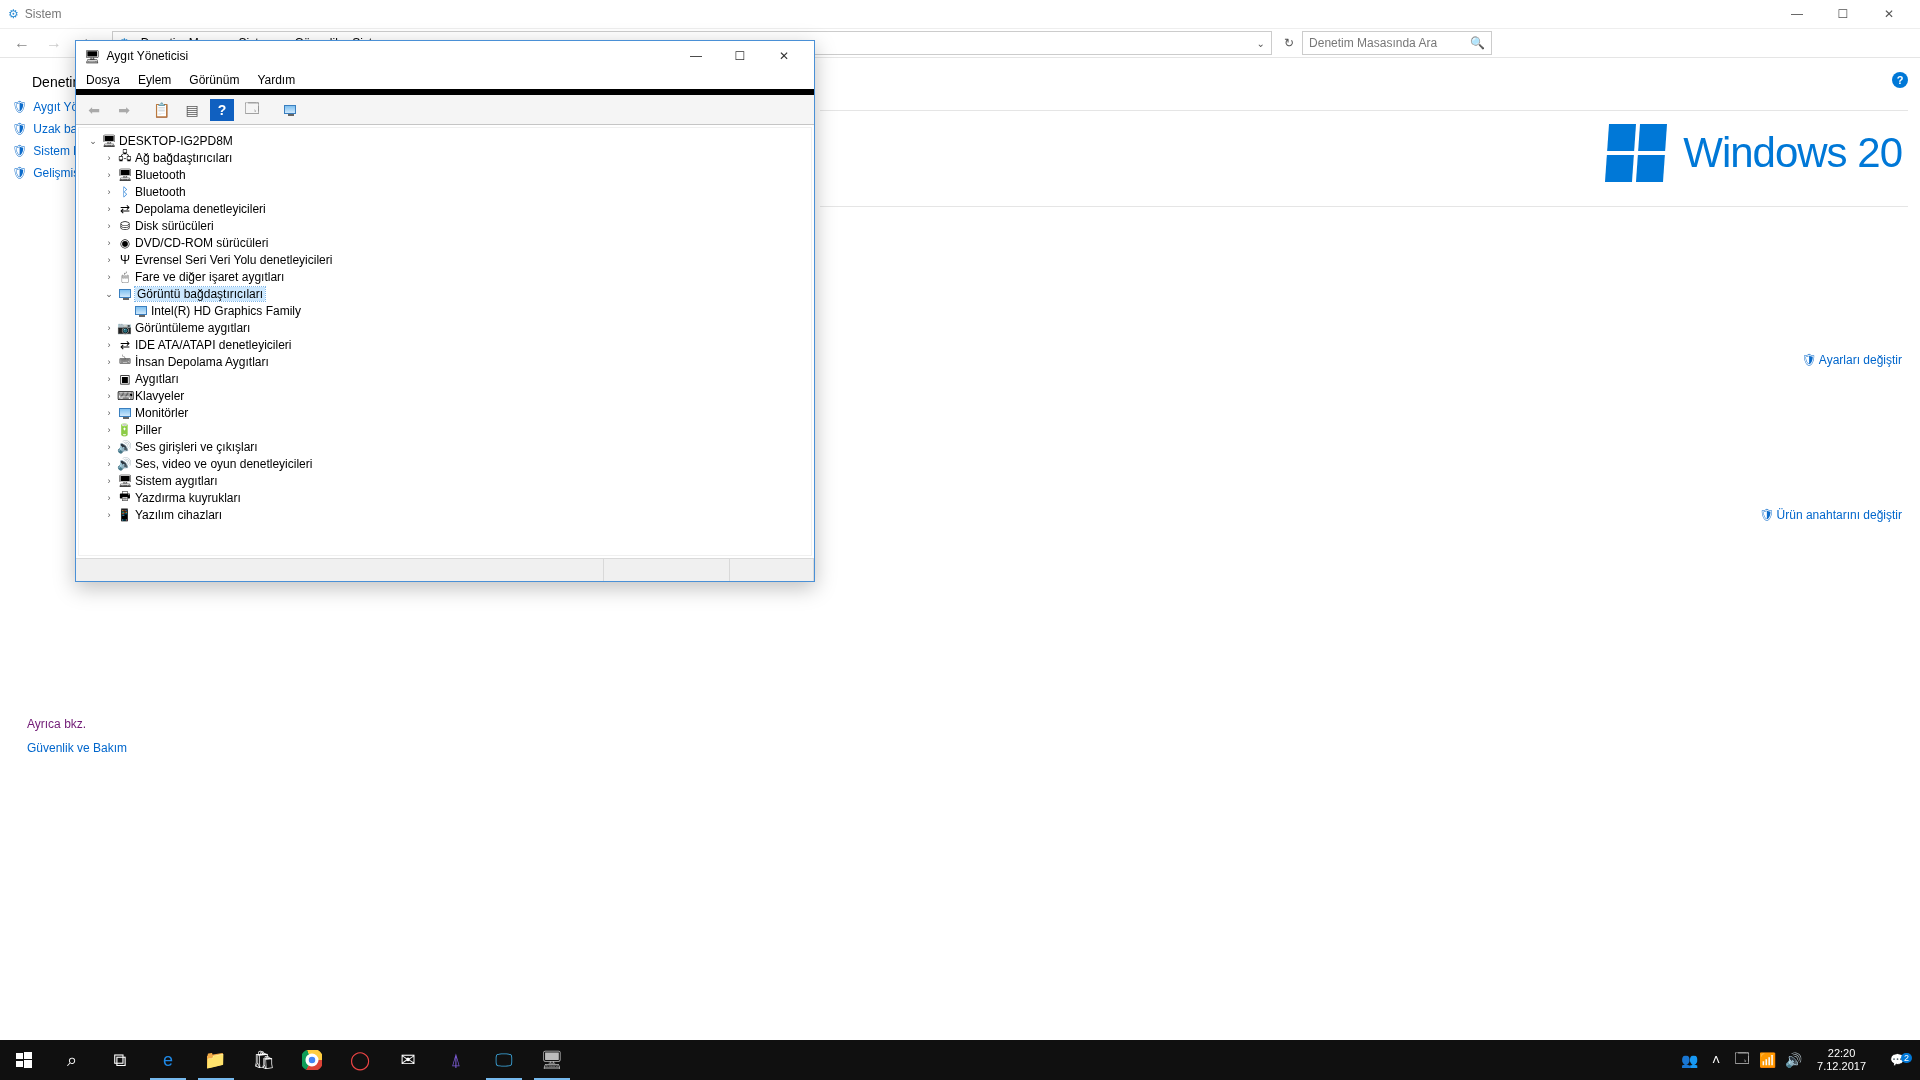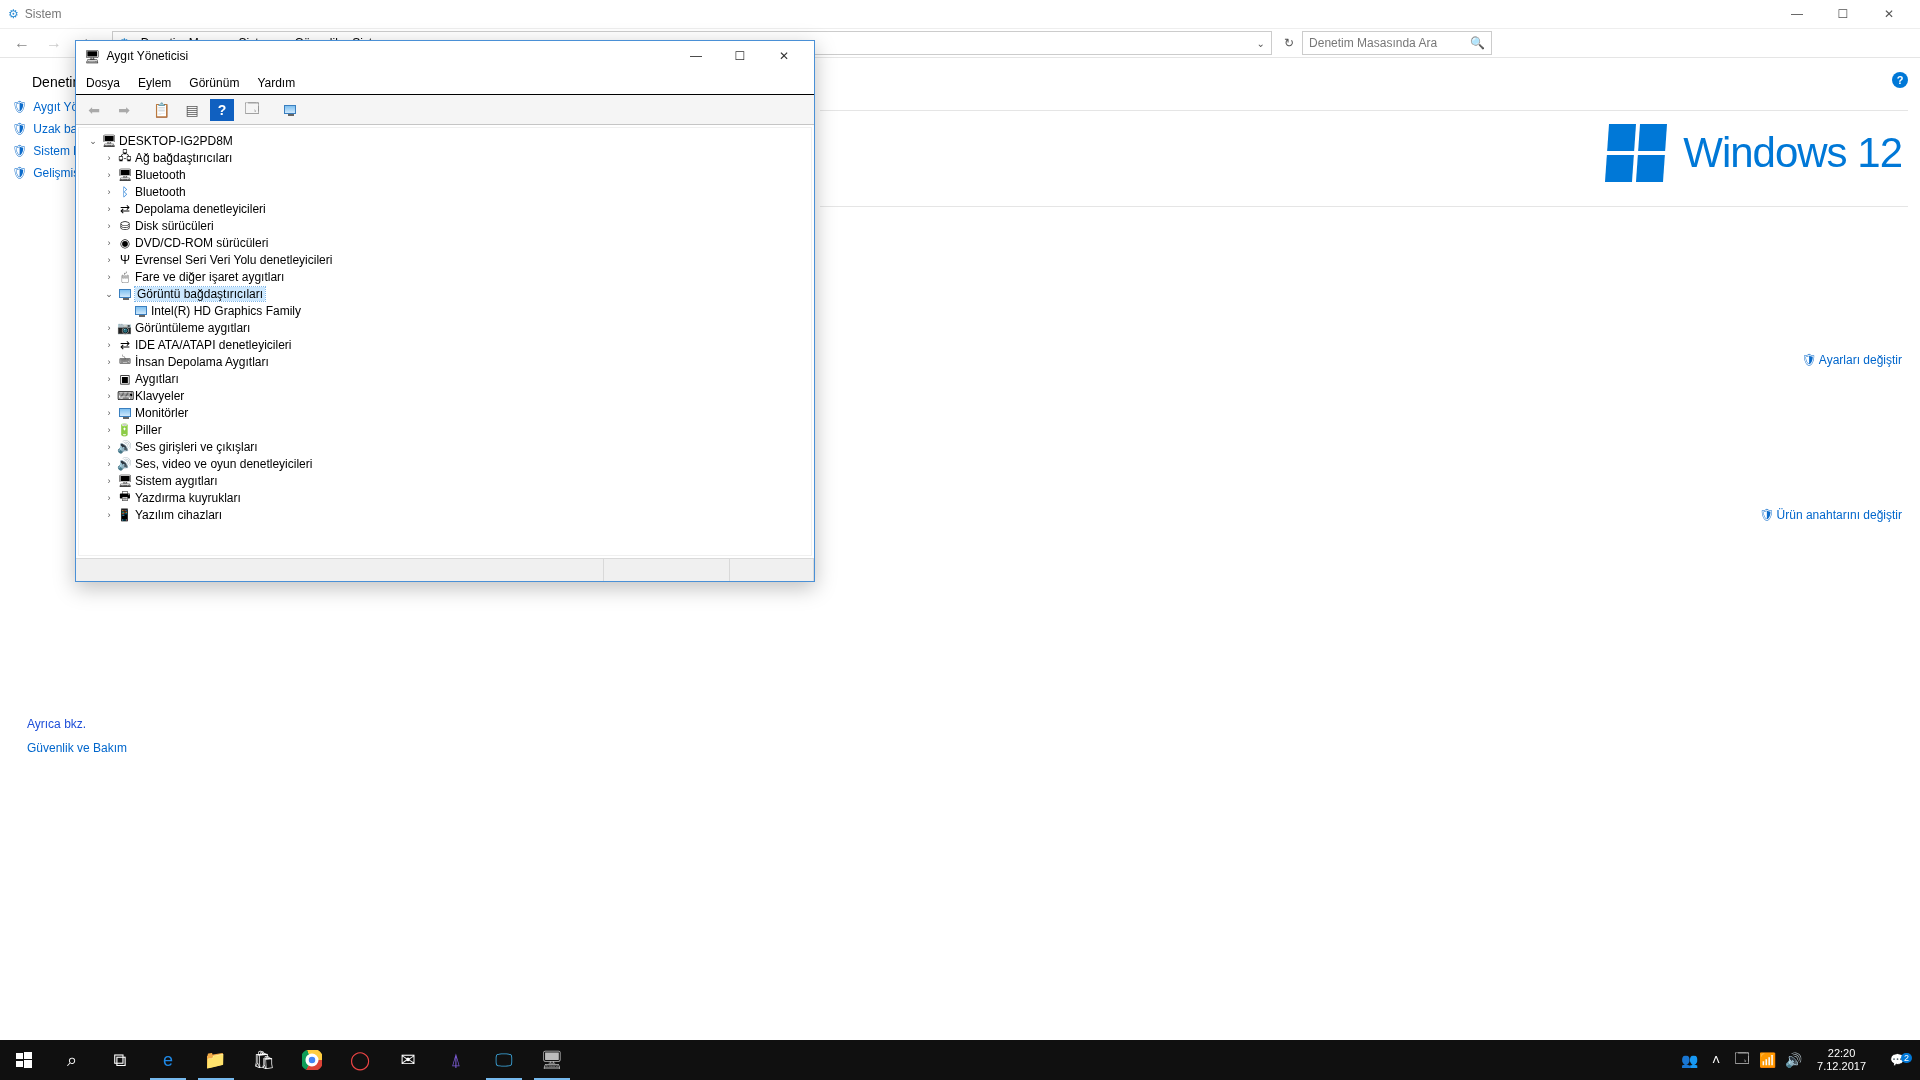--- a/index.html
+++ b/index.html
@@ -25,31 +25,31 @@
 .logo-area { position:absolute; right:18px; top:124px; display:flex; align-items:center; gap:18px; }
 .win-logo-tiles { width:58px; height:58px; display:grid; grid-template-columns:1fr 1fr; grid-template-rows:1fr 1fr; gap:4px; transform:skewX(-4deg); }
 .win-logo-tiles div { background:#0078d7; }
 .win-logo-text { font-size:42px; font-weight:300; color:#0078d7; letter-spacing:-1px; }
 
 .change-link { position:absolute; right:18px; color:#0066cc; display:flex; align-items:center; gap:2px; font-size:12px; }
 .change-link.l1 { top:353px; }
 .change-link.l2 { top:508px; }
 
 .also-see { position:absolute; left:27px; bottom:325px; }
-.also-see .hdr { color:#1d4ed8; margin-bottom:10px; }
+.also-see .hdr { color:#701a75; margin-bottom:10px; }
 .also-see .lnk { color:#0066cc; }
 
 .hr-lines { position:absolute; left:820px; right:12px; height:1px; background:#e5e5e5; }
 
 
 .devmgr { position:absolute; left:75px; top:40px; width:740px; height:542px; background:#fff; border:1px solid #4a90d6; box-shadow:0 6px 20px rgba(0,0,0,.25); display:flex; flex-direction:column; }
 .devmgr-title { height:30px; display:flex; align-items:center; padding:0 8px; background:#fff; }
 .devmgr-title .ctls { margin-left:auto; display:flex; }
 .devmgr-title .ctls span { width:44px; height:30px; display:flex; align-items:center; justify-content:center; color:#333; }
-.devmgr-menu { height:24px; display:flex; align-items:center; gap:18px; padding:0 10px; border-bottom:1px solid #000000; }
+.devmgr-menu { height:24px; display:flex; align-items:center; gap:18px; padding:0 10px; border-bottom:6px solid #000000; }
 .devmgr-tools { height:30px; display:flex; align-items:center; gap:6px; padding:0 6px; border-bottom:1px solid #c5c5c5; background:#f5f5f5; }
 .tool { width:24px; height:22px; display:flex; align-items:center; justify-content:center; border:1px solid transparent; font-size:14px; color:#555; }
 .tool.sep { width:2px; }
 .devmgr-tree { flex:1; overflow:auto; padding:4px 0 4px 2px; background:#fff; margin:2px; border:1px solid #f0f0f0; }
 .tree-row { display:flex; align-items:center; height:17px; padding-left:6px; gap:2px; }
 .tree-row .exp { width:12px; font-size:9px; color:#555; text-align:center; }
 .tree-row .ico { width:16px; text-align:center; font-size:12px; }
 .tree-row.selected .lbl { background:#cce8ff; outline:1px dotted #7fb7e9; padding:0 2px; }
 .devmgr-status { height:23px; border-top:1px solid #d9d9d9; background:#f0f0f0; display:flex; }
 .devmgr-status div { border-right:1px solid #d9d9d9; height:100%; }
@@ -129,21 +129,21 @@
 <div class="hr-lines" style="top:110px"></div>
 <div class="hr-lines" style="top:206px"></div>
 
 <div class="logo-area">
   <div class="win-logo-tiles">
       <div></div>
       <div></div>
       <div></div>
       <div></div>
     </div>
-  <div class="win-logo-text">Windows 12</div>
+  <div class="win-logo-text">Windows 20</div>
 </div>
 
 <div class="change-link l1">
     <span class="shield">🛡</span>
     <span>Ayarları değiştir</span>
   </div>
 <div class="change-link l2">
     <span class="shield">🛡</span>
     <span>Ürün anahtarını değiştir</span>
   </div>

